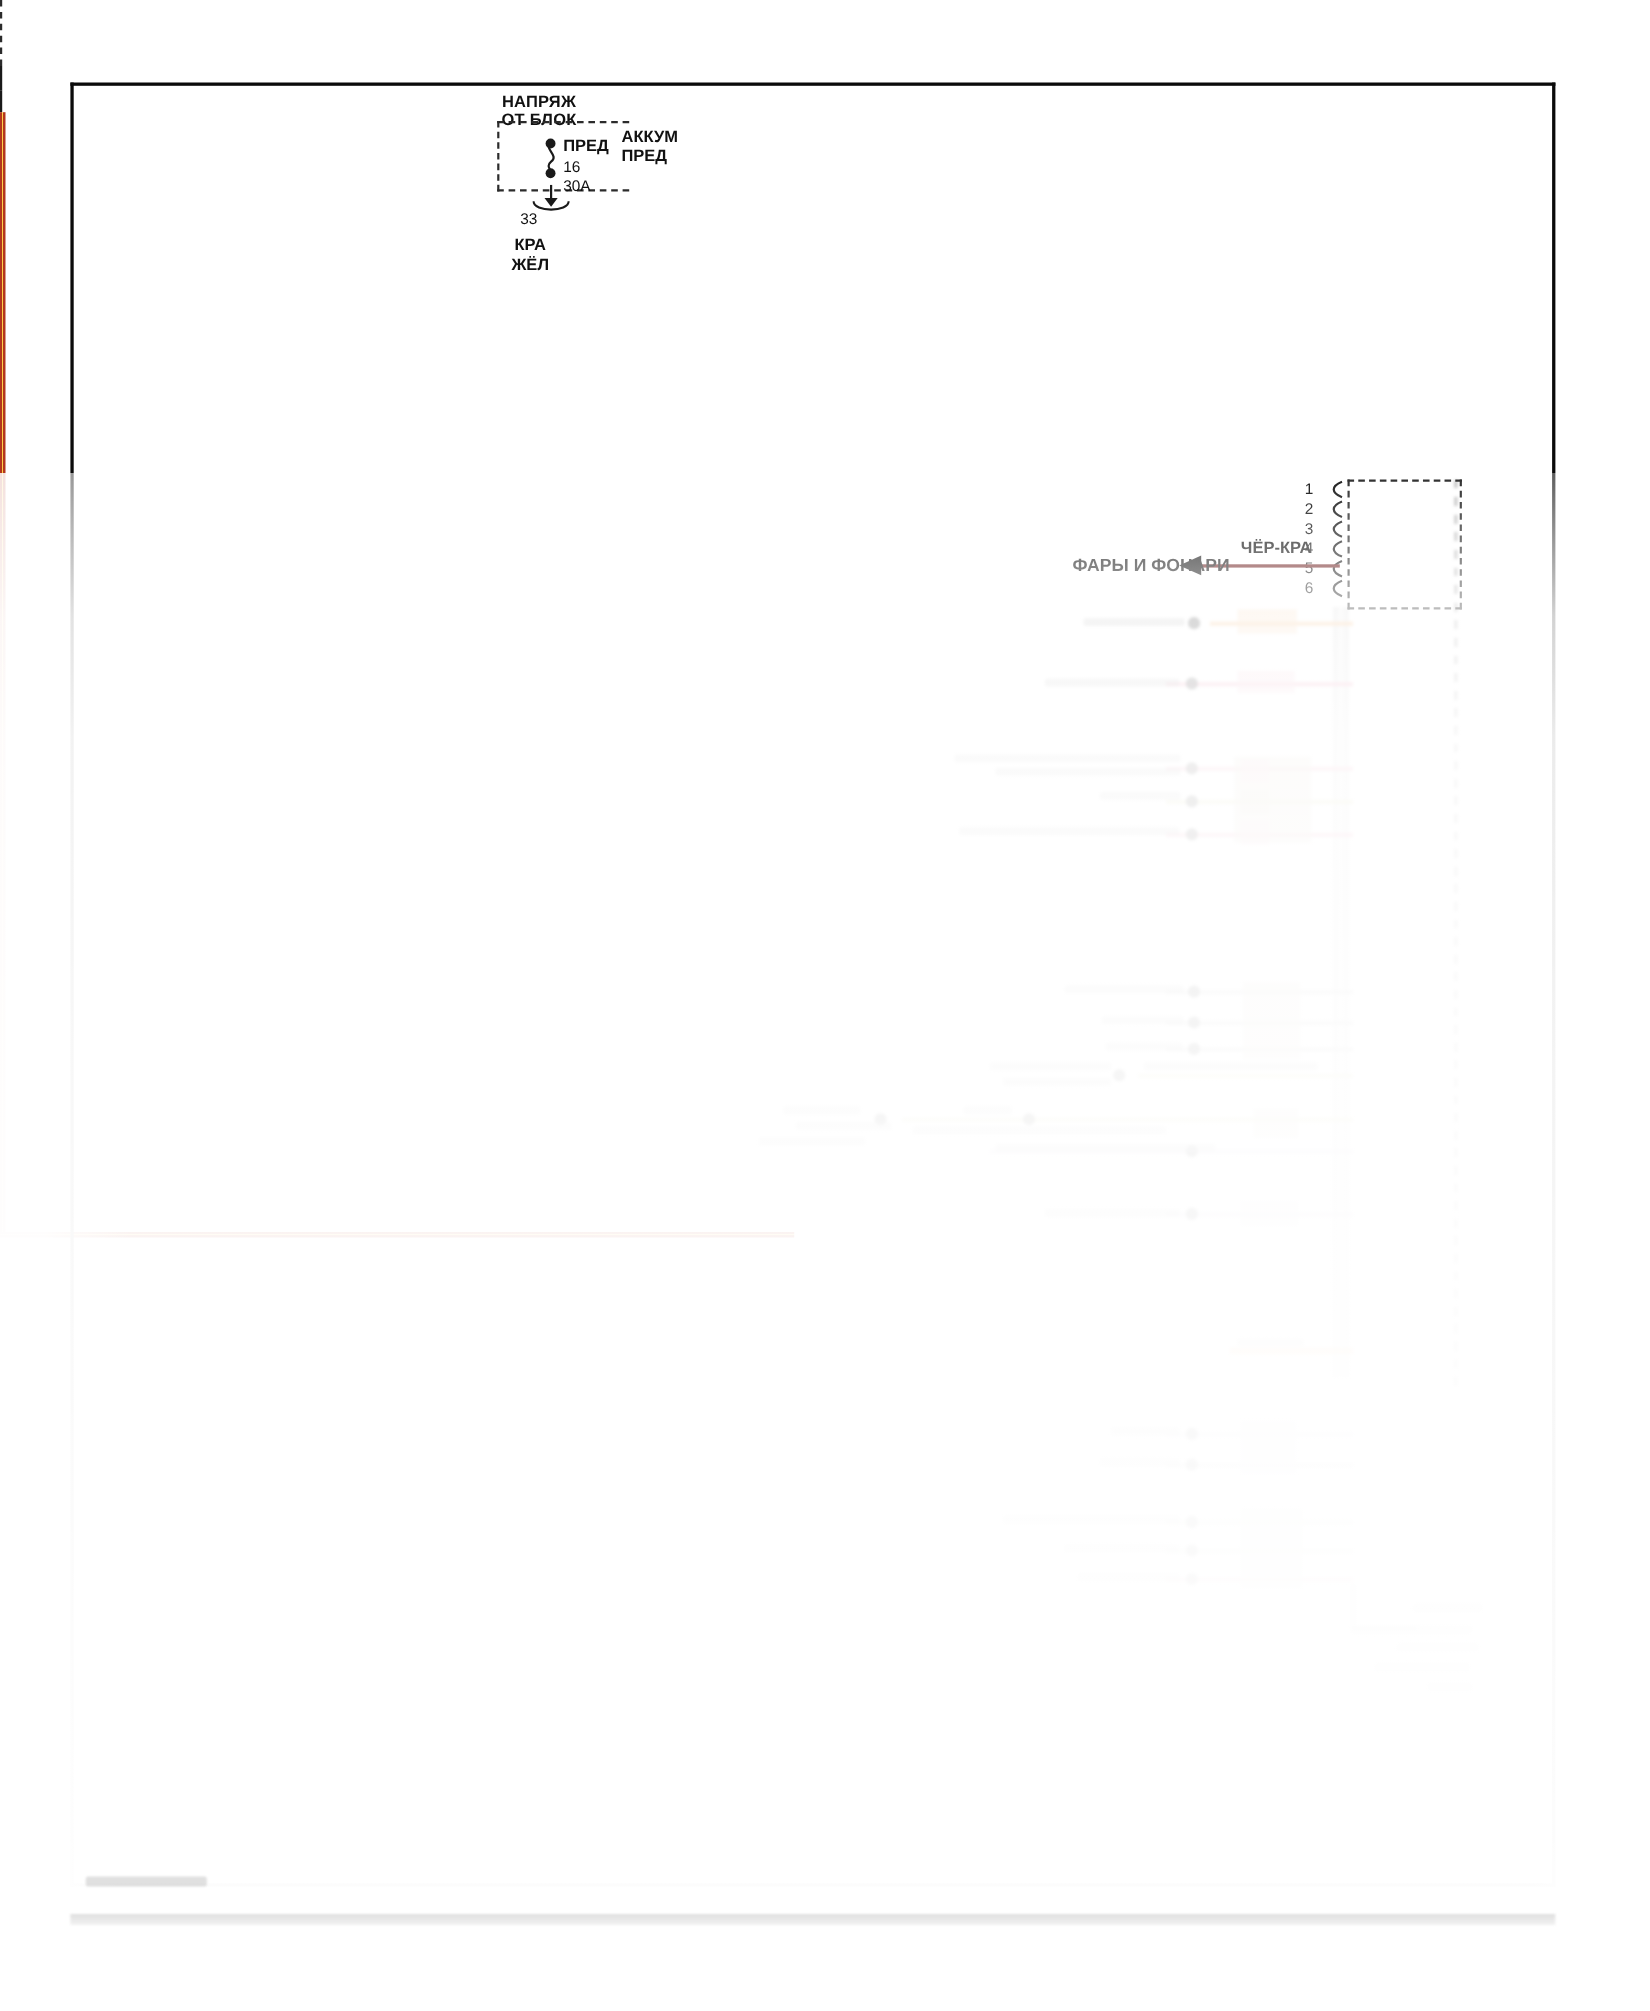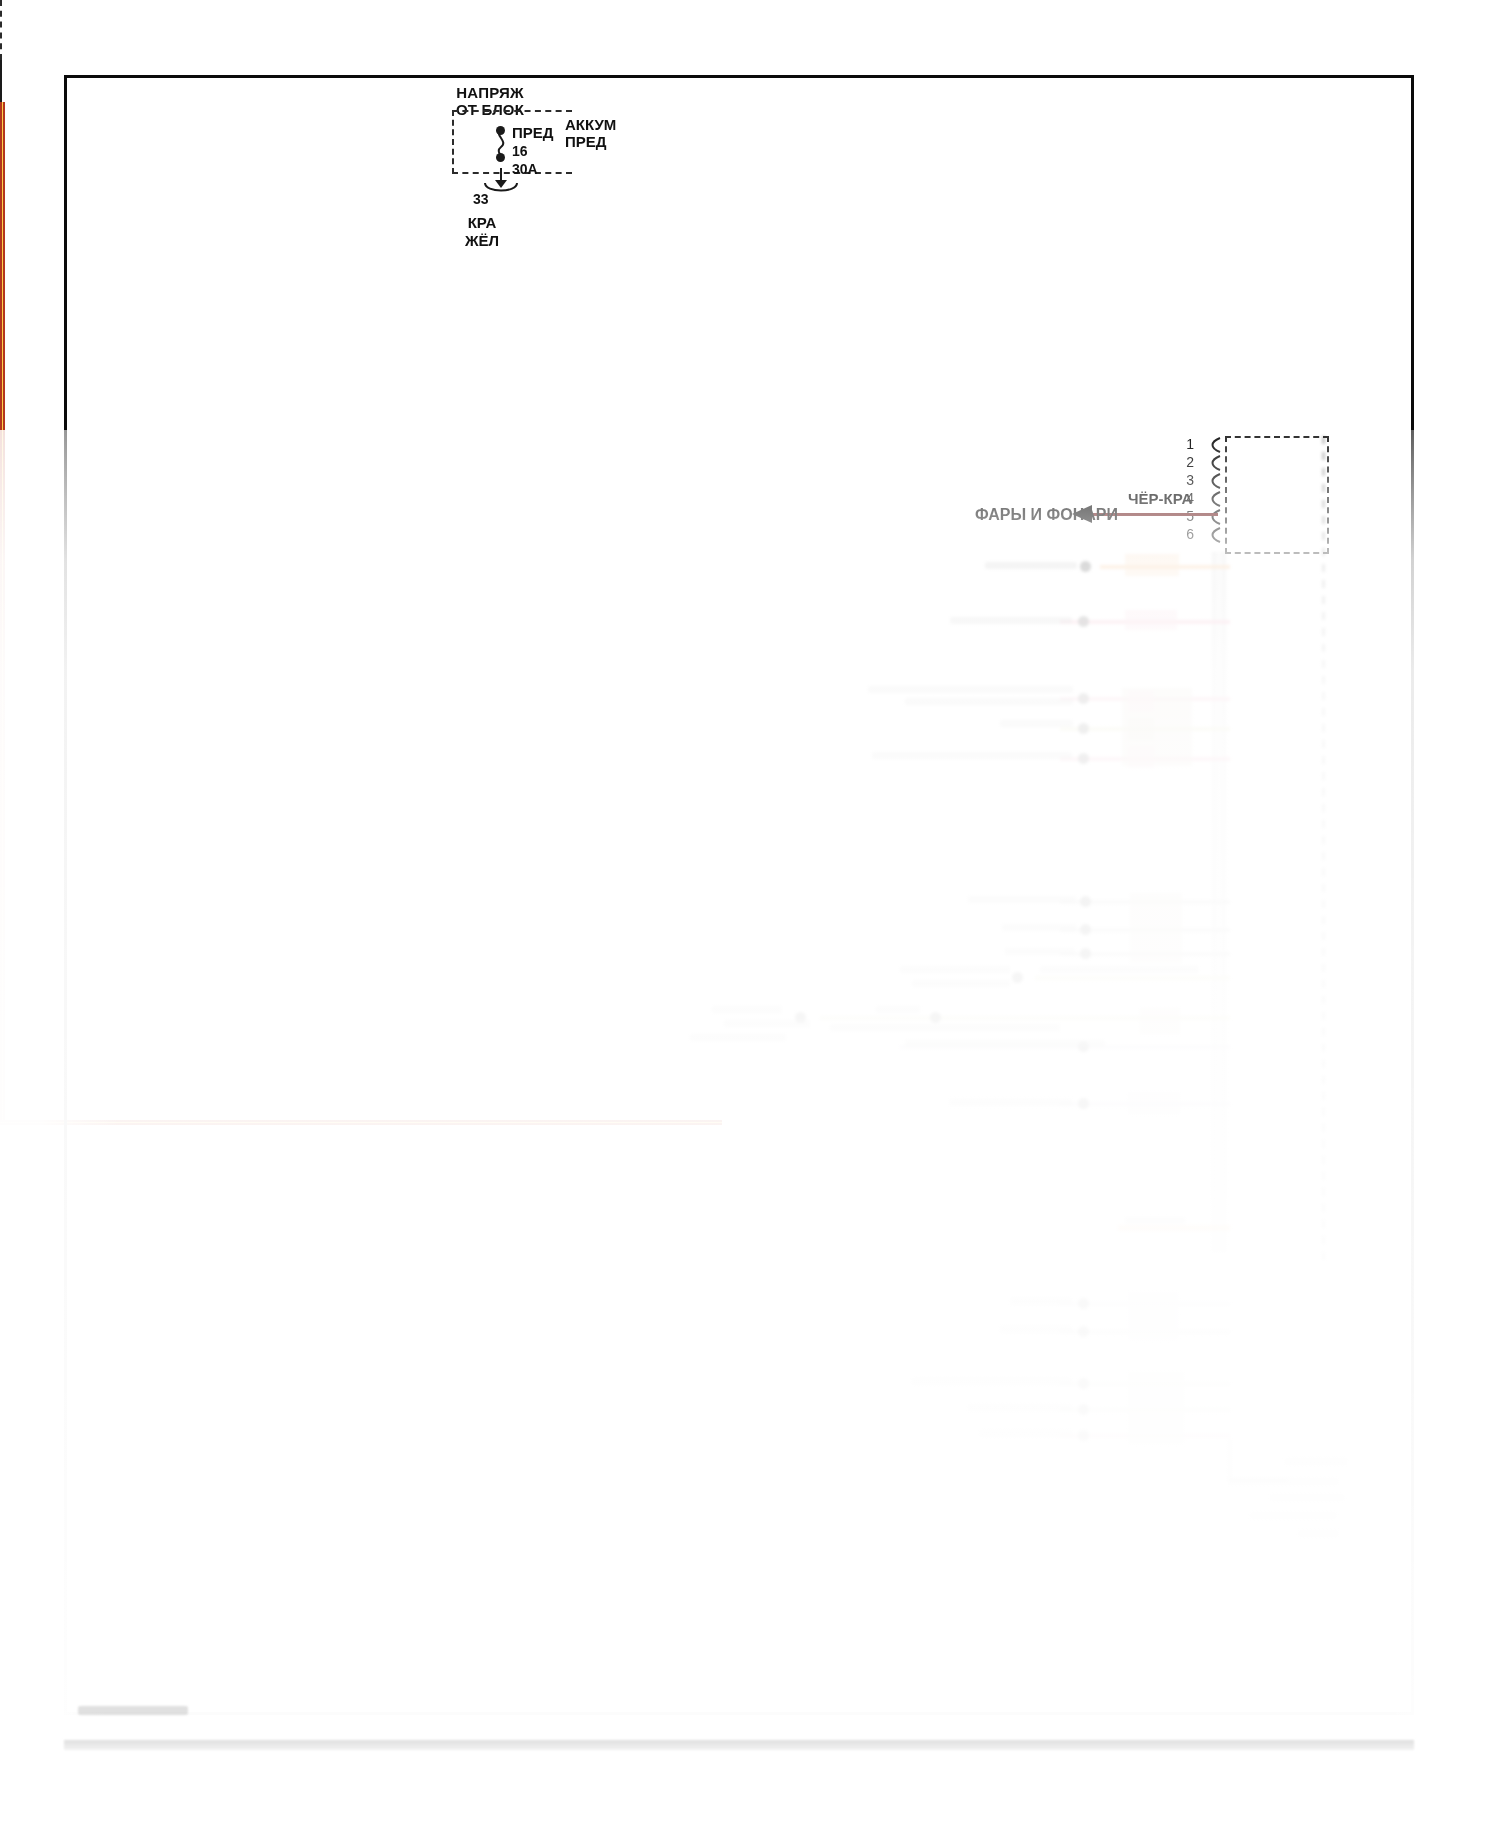--- a/index.html
+++ b/index.html
@@ -13,21 +13,21 @@
   
   .frame-edge{position:absolute;background:#0a0a0a;}
   #frame-top   {left:64px; top:75px;  width:1350px; height:3px;}
   #frame-left  {left:64px; top:75px;  width:3px;   height:1640px;}
   #frame-right {left:1411px;top:75px; width:3px;   height:1640px;}
   #frame-bottom{left:64px; top:1712px;width:1350px;height:3px;}
 
   
   .wire{position:absolute;}
   .wire.h{height:3px;}
-  .lbl{position:absolute;white-space:nowrap;line-height:1.15;font-weight:bold;}
+  .lbl{position:absolute;white-space:nowrap;line-height:1.15;}
   .lbl.c{text-align:center;transform:translateX(-50%);}
   .node{position:absolute;width:9px;height:9px;border-radius:50%;background:#1a1a1a;}
   .dashbox{position:absolute;border:2px dashed #2b2b2b;}
 
   
   #batt-label{left:490px;top:84px;font-size:15px;font-weight:600;letter-spacing:.2px;}
 
   #fusebox{left:452px;top:110px;width:118px;height:60px;border:2px dashed #2b2b2b;border-right:none;}
   #fusebox-r{left:552px;top:110px;width:0;height:60px;border-left:2px dashed #2b2b2b;}
 

